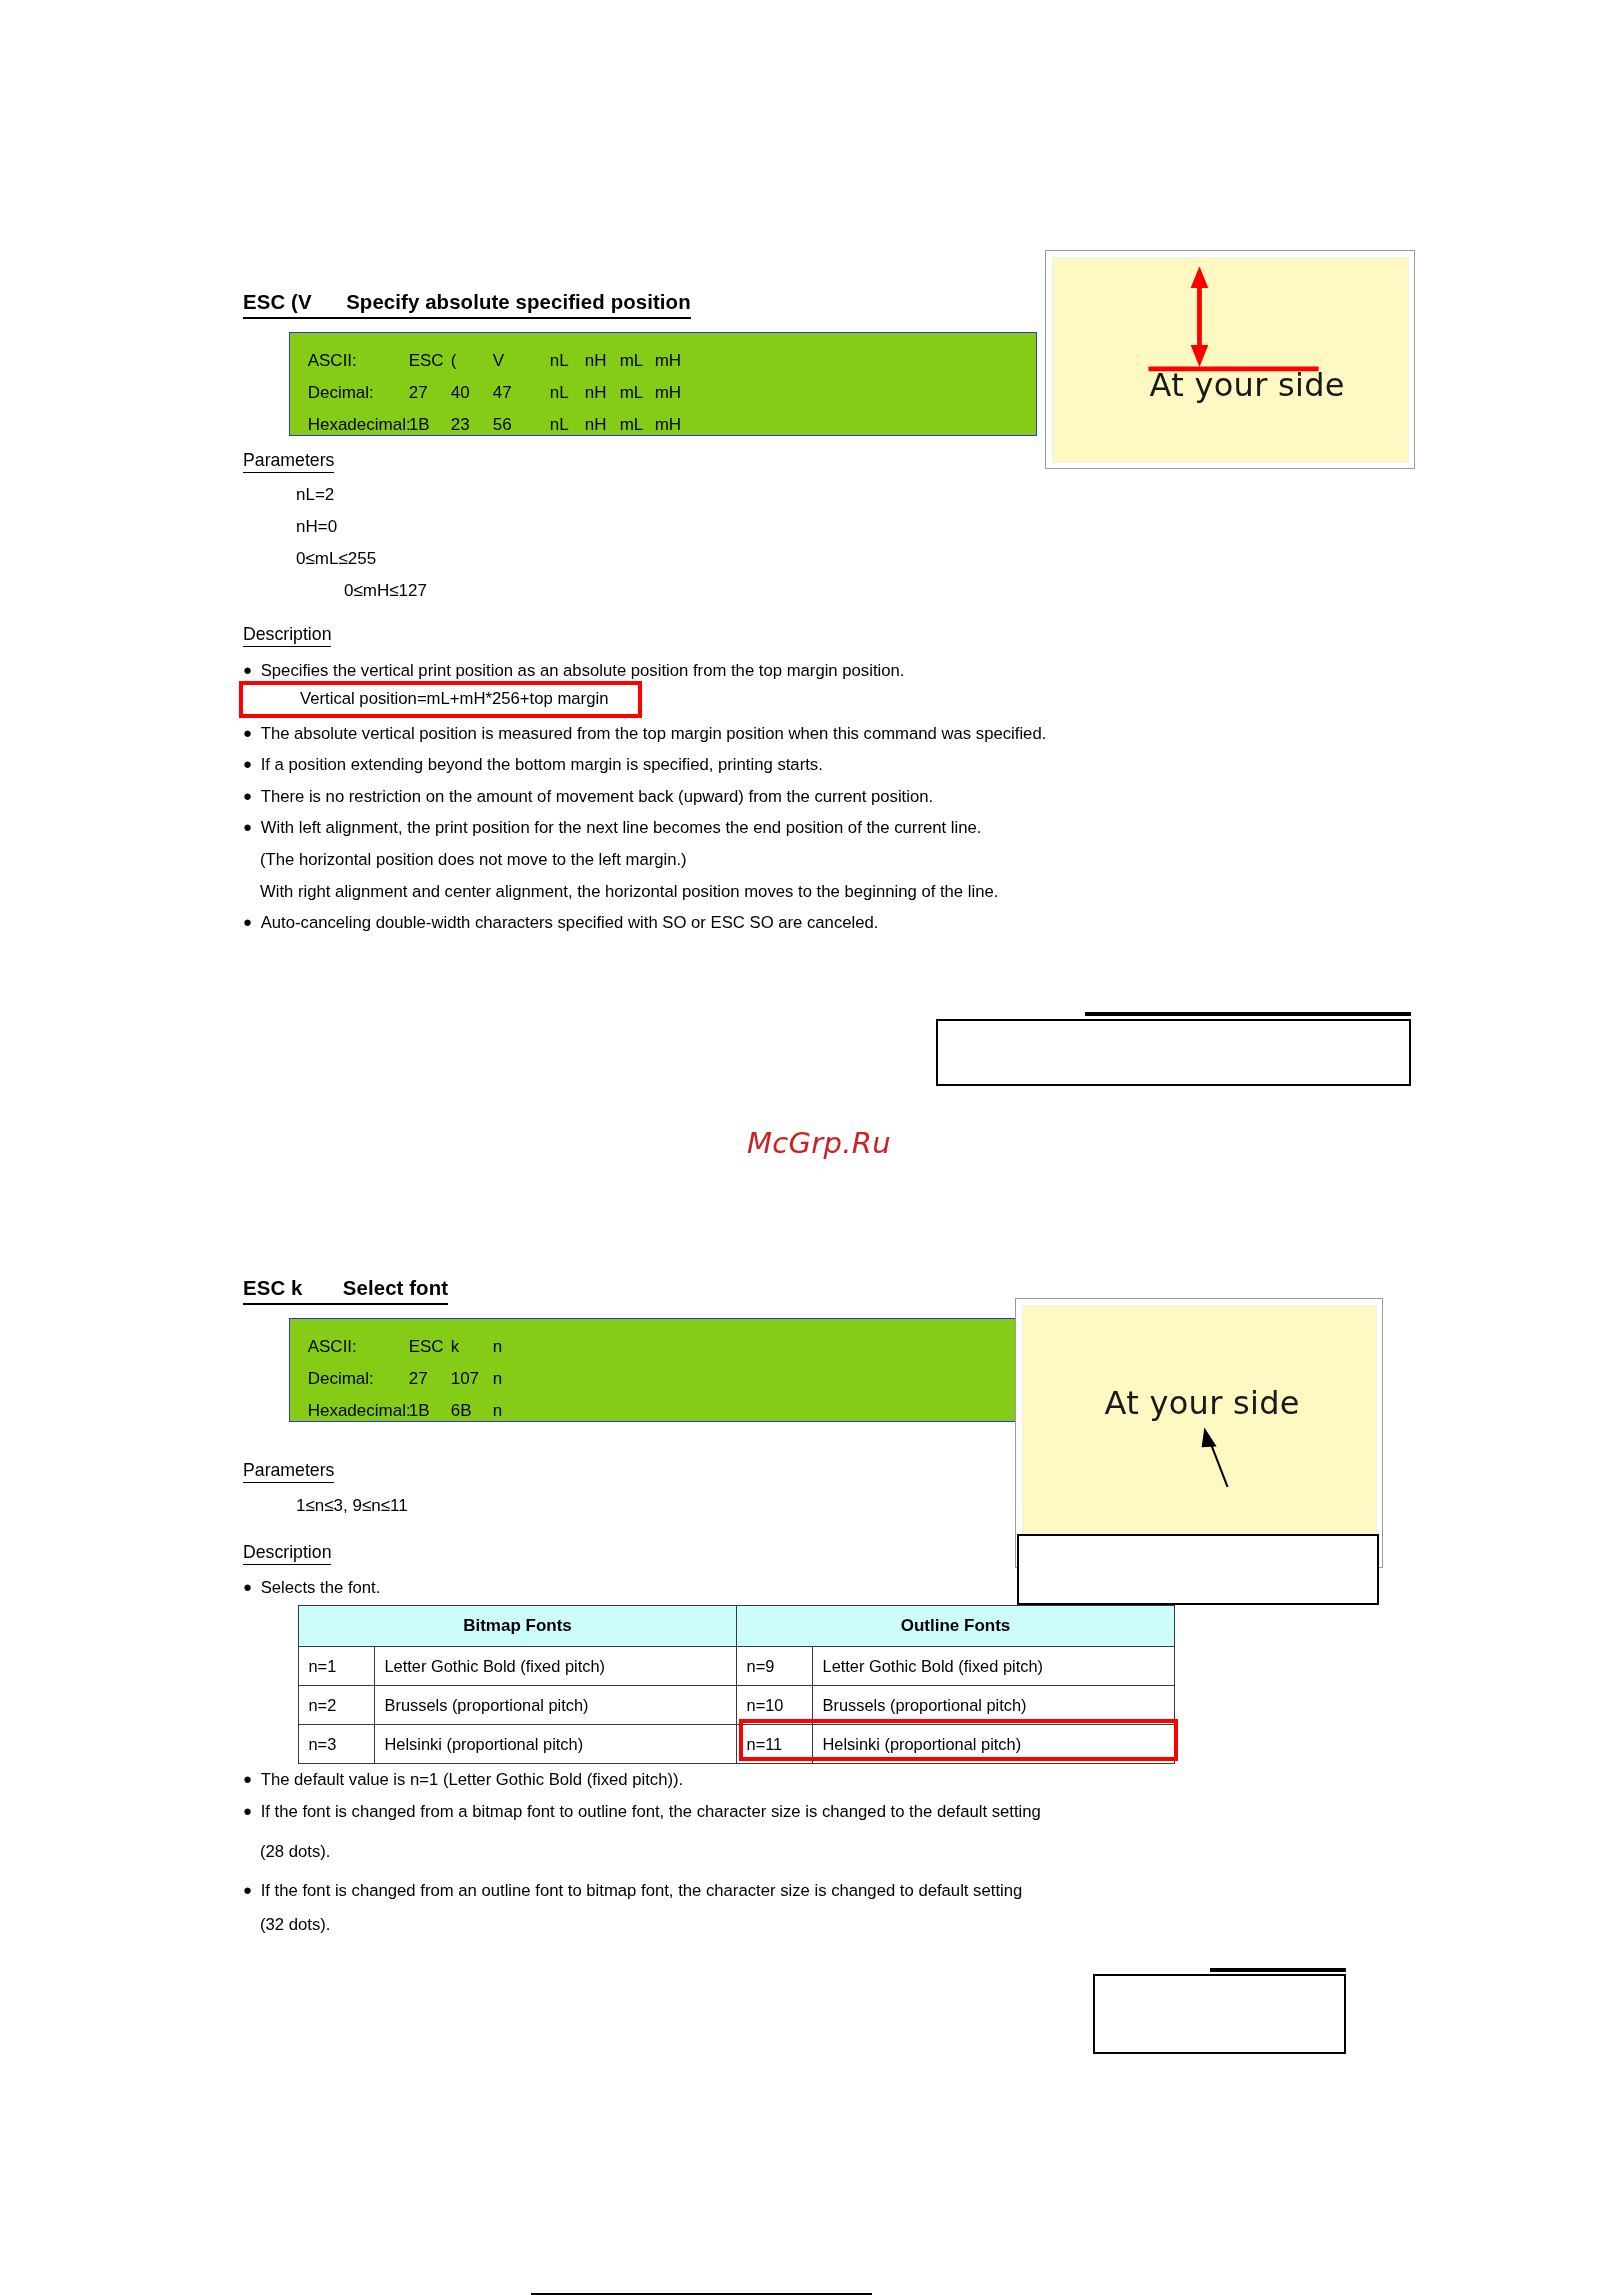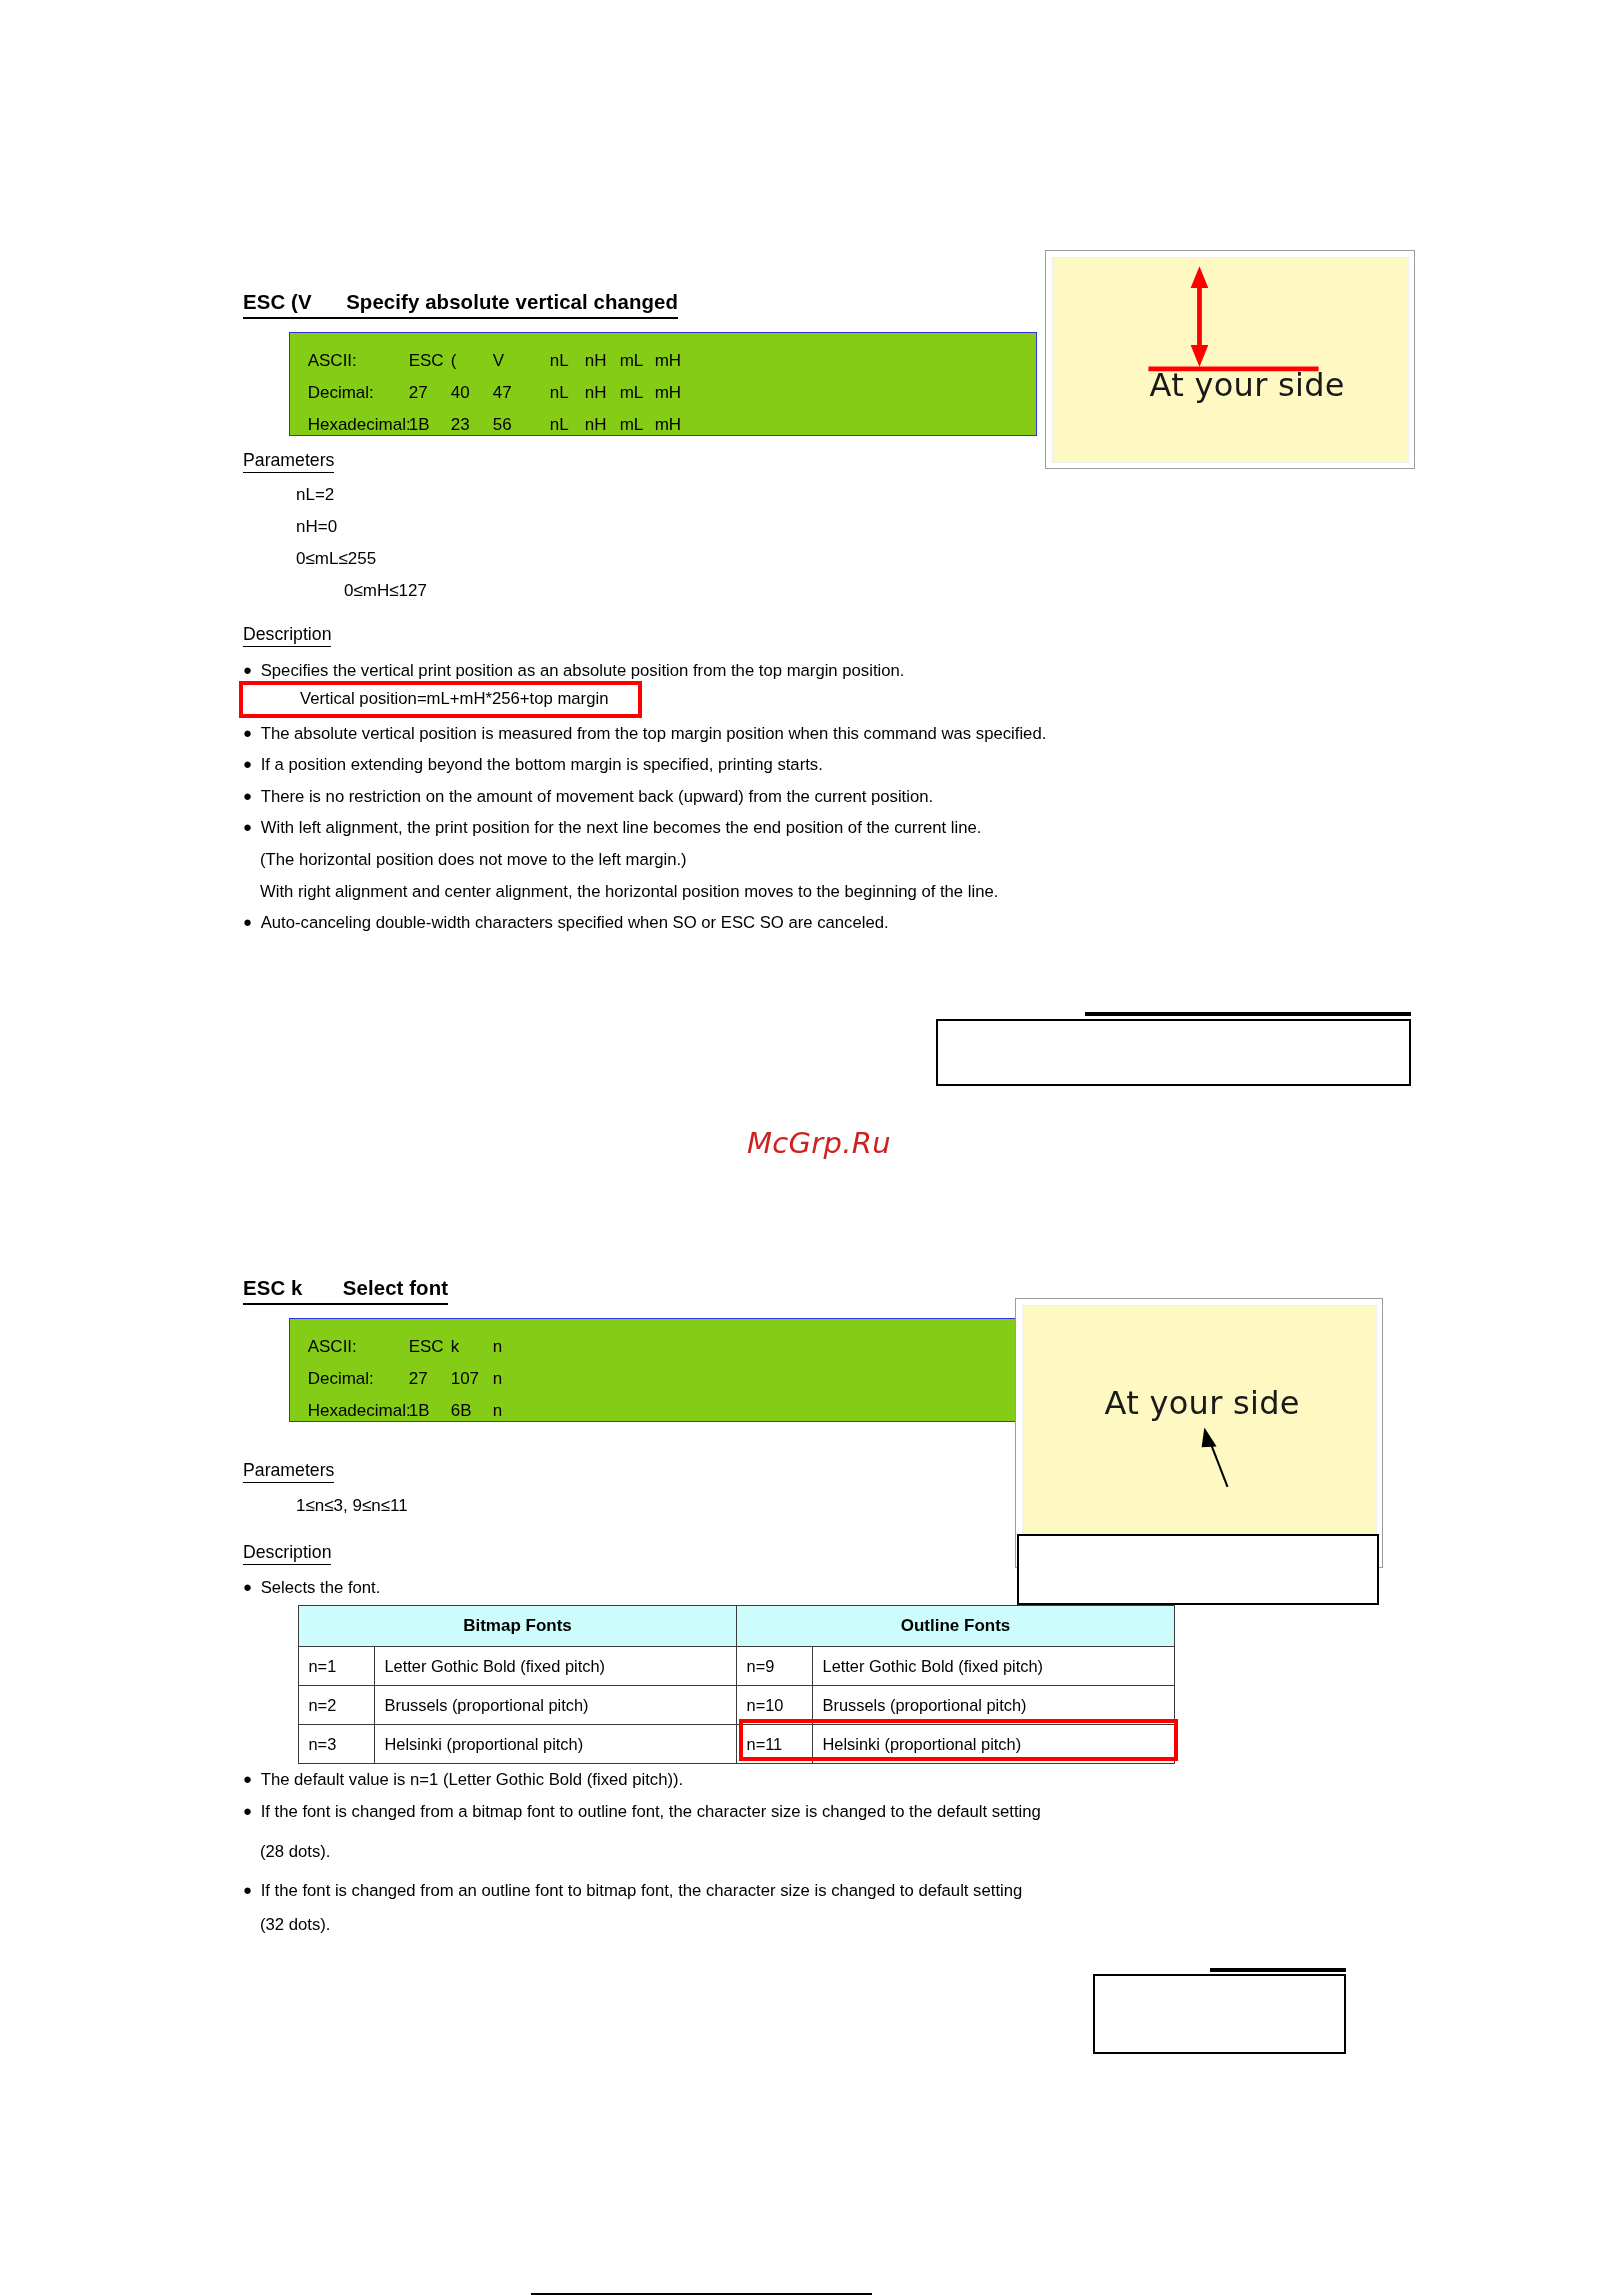--- a/index.html
+++ b/index.html
@@ -168,21 +168,21 @@
     background: #000000;
     height: 2px;
   }
 </style>
 </head>
 <body>
 
 <div id="page">
 
   <div class="abs" style="left:243px; top:292px;">
-    <div class="ttl">ESC (V      Specify absolute vertical changed</div>
+    <div class="ttl">ESC (V      Specify absolute specified position</div>
   </div>
 
   <div class="abs syntax-box" style="left:289px; top:332px; width:748px; height:104px;">
     <div class="syntax-row">
       <span class="lbl">ASCII:</span>
       <span class="c">ESC</span>
       <span class="c">(</span>
       <span class="c">V</span>
       <span class="gap"></span>
       <span class="p">nL</span>
@@ -264,21 +264,21 @@
     <span class="bullet-txt">There is no restriction on the amount of movement back (upward) from the current position.</span>
   </div>
   <div class="abs bullet-row" style="left:243px; top:818px; width:1056px;">
     <span class="bullet-dot">●</span>
     <span class="bullet-txt">With left alignment, the print position for the next line becomes the end position of the current line.</span>
   </div>
   <div class="abs plain-line" style="left:260px; top:850px;">(The horizontal position does not move to the left margin.)</div>
   <div class="abs plain-line" style="left:260px; top:882px;">With right alignment and center alignment, the horizontal position moves to the beginning of the line.</div>
   <div class="abs bullet-row" style="left:243px; top:913px; width:1056px;">
     <span class="bullet-dot">●</span>
-    <span class="bullet-txt">Auto-canceling double-width characters specified when SO or ESC SO are canceled.</span>
+    <span class="bullet-txt">Auto-canceling double-width characters specified with SO or ESC SO are canceled.</span>
   </div>
 
   <div class="abs blk-rect" style="left:936px; top:1019px; width:475px; height:67px;"></div>
   <div class="abs blk-line" style="left:1085px; top:1012px; width:326px; height:4.1px;"></div>
 
   <div class="abs watermark" style="left:747px; top:1126px;">McGrp.Ru</div>
 
   <div class="abs" style="left:243px; top:1278px;">
     <div class="ttl">ESC k       Select font</div>
   </div>

